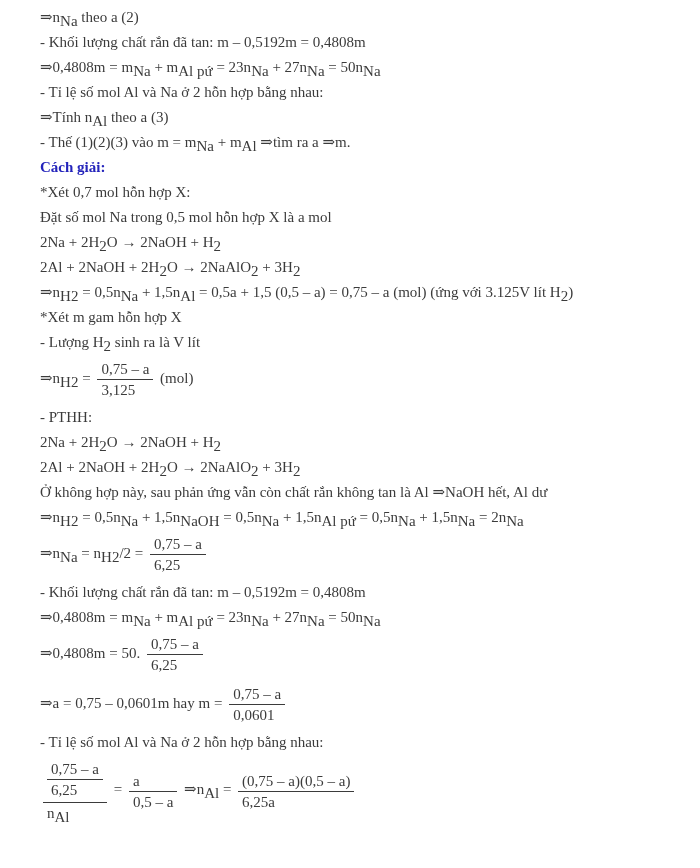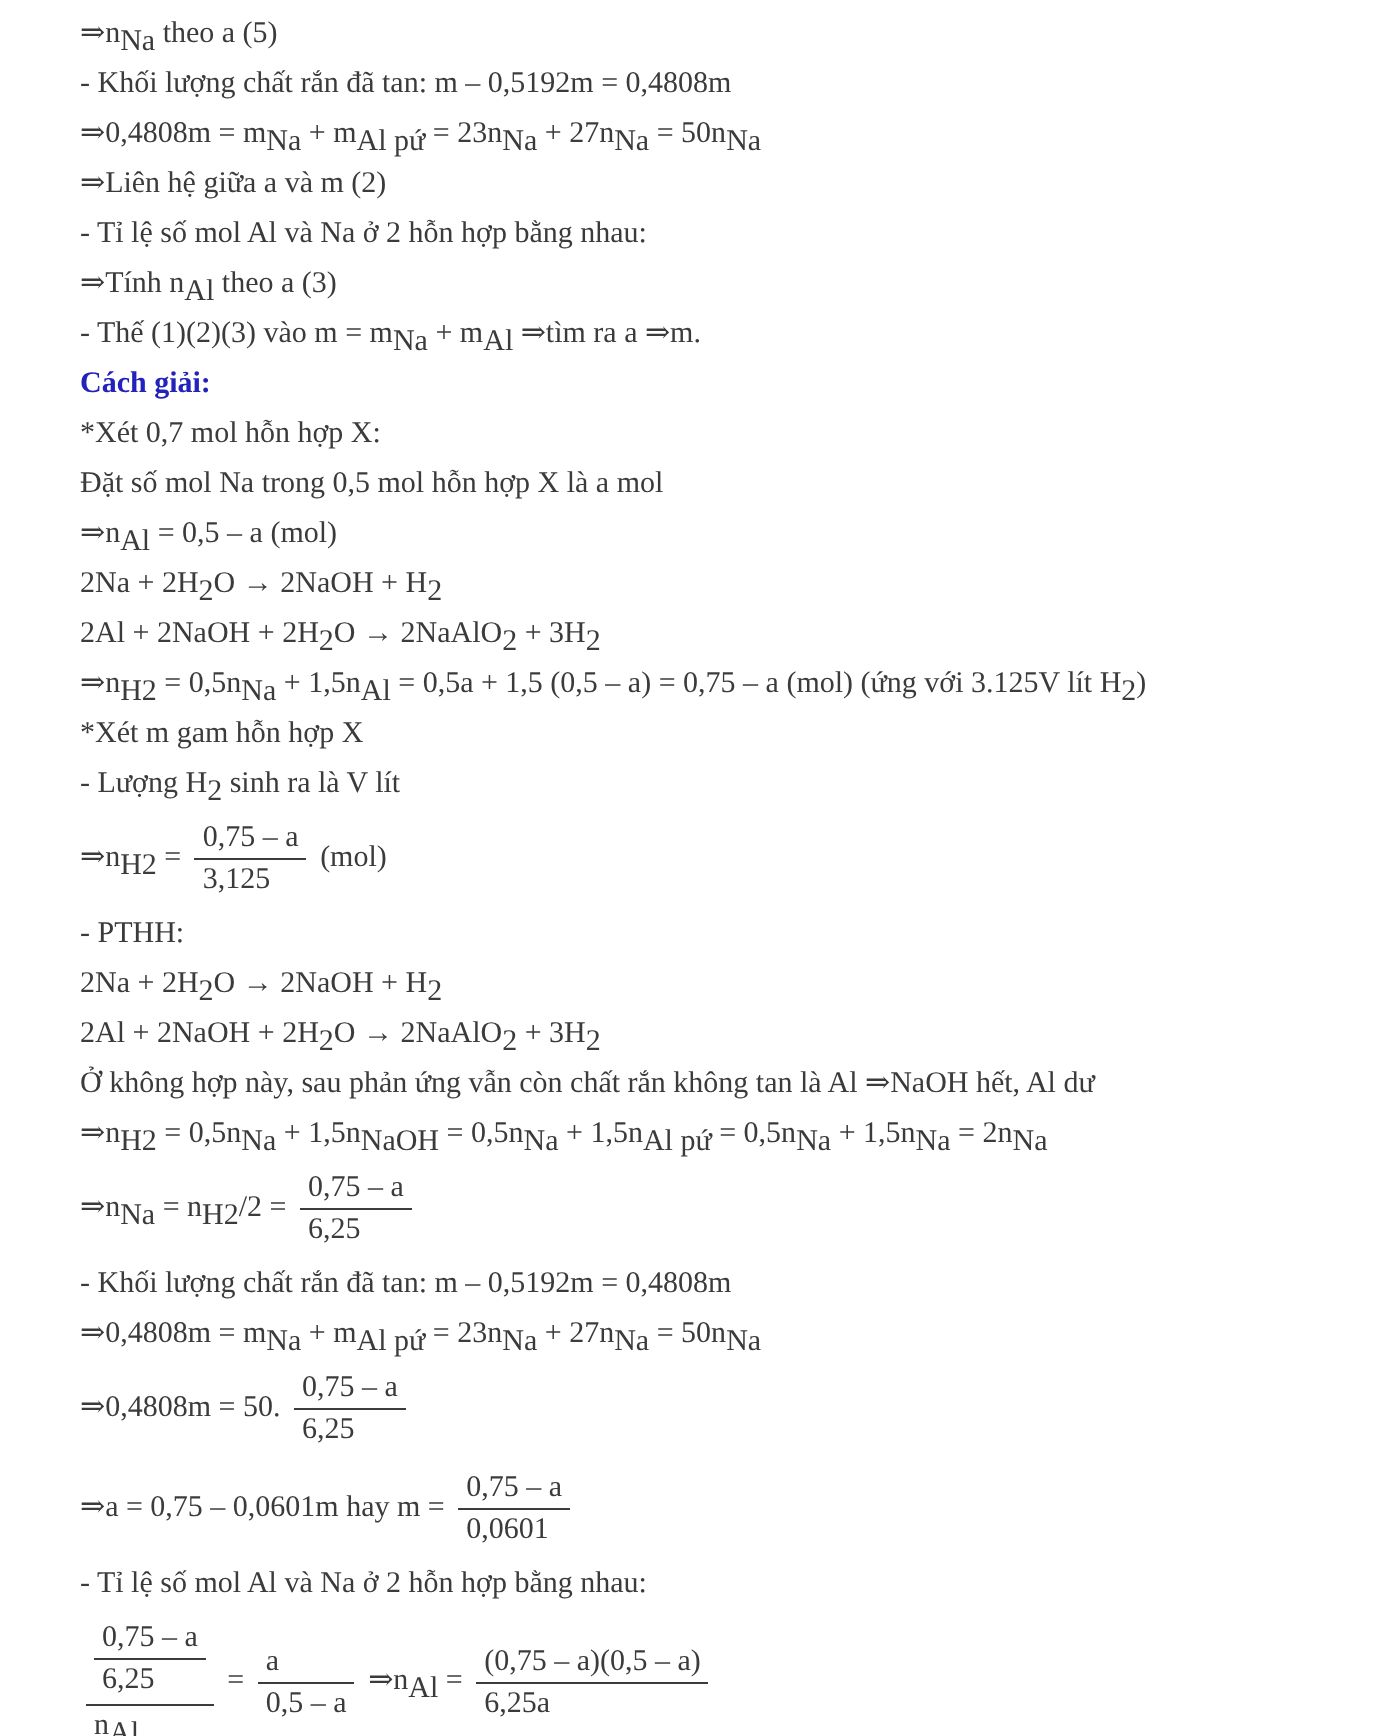--- a/index.html
+++ b/index.html
@@ -50,31 +50,29 @@
     display:block;
     padding:1px 4px 0 4px;
   }
   
   .frac .num .frac{margin:0 0 2px 0;}
 </style>
 </head>
 <body>
 
 <div class="page">
-    <div class="line"><span>⇒n</span><sub>Na</sub><span> theo a (5)</span></div>
+    <div class="line"><span>⇒n</span><sub>Na</sub><span> theo a (2)</span></div>
     <div class="line"><span>- Khối lượng chất rắn đã tan: m – 0,5192m = 0,4808m</span></div>
     <div class="line"><span>⇒0,4808m = m</span><sub>Na</sub><span> + m</span><sub>Al pứ</sub><span> = 23n</span><sub>Na</sub><span> + 27n</span><sub>Na</sub><span> = 50n</span><sub>Na</sub></div>
-    <div class="line"><span>⇒Liên hệ giữa a và m (2)</span></div>
     <div class="line"><span>- Tỉ lệ số mol Al và Na ở 2 hỗn hợp bằng nhau:</span></div>
     <div class="line"><span>⇒Tính  n</span><sub>Al</sub><span> theo a (3)</span></div>
     <div class="line"><span>- Thế (1)(2)(3) vào m = m</span><sub>Na</sub><span> + m</span><sub>Al</sub><span> ⇒tìm ra a ⇒m.</span></div>
     <div class="line heading"><span>Cách giải:</span></div>
     <div class="line"><span>*Xét 0,7 mol hỗn hợp X:</span></div>
     <div class="line"><span>Đặt số mol Na trong 0,5 mol hỗn hợp X là a mol</span></div>
-    <div class="line"><span>⇒n</span><sub>Al</sub><span> = 0,5 – a (mol)</span></div>
     <div class="line"><span>2Na + 2H</span><sub>2</sub><span>O → 2NaOH + H</span><sub>2</sub></div>
     <div class="line"><span>2Al + 2NaOH + 2H</span><sub>2</sub><span>O → 2NaAlO</span><sub>2</sub><span> + 3H</span><sub>2</sub></div>
     <div class="line"><span>⇒n</span><sub>H2</sub><span> = 0,5n</span><sub>Na</sub><span> + 1,5n</span><sub>Al</sub><span> = 0,5a + 1,5 (0,5 – a) = 0,75 – a (mol) (ứng với 3.125V lít H</span><sub>2</sub><span>)</span></div>
     <div class="line"><span>*Xét m gam hỗn hợp X</span></div>
     <div class="line"><span>- Lượng H</span><sub>2</sub><span> sinh ra là V lít</span></div>
     <div class="line"><span>⇒n</span><sub>H2</sub><span> = </span><span class="frac"><span class="num"><span>0,75 – a</span></span><span class="den"><span>3,125</span></span></span><span> (mol)</span></div>
     <div class="line"><span>- PTHH:</span></div>
     <div class="line"><span>2Na + 2H</span><sub>2</sub><span>O → 2NaOH + H</span><sub>2</sub></div>
     <div class="line"><span>2Al + 2NaOH + 2H</span><sub>2</sub><span>O → 2NaAlO</span><sub>2</sub><span> + 3H</span><sub>2</sub></div>
     <div class="line"><span>Ở không hợp này, sau phản ứng vẫn còn chất rắn không tan là Al ⇒NaOH hết, Al dư</span></div>

